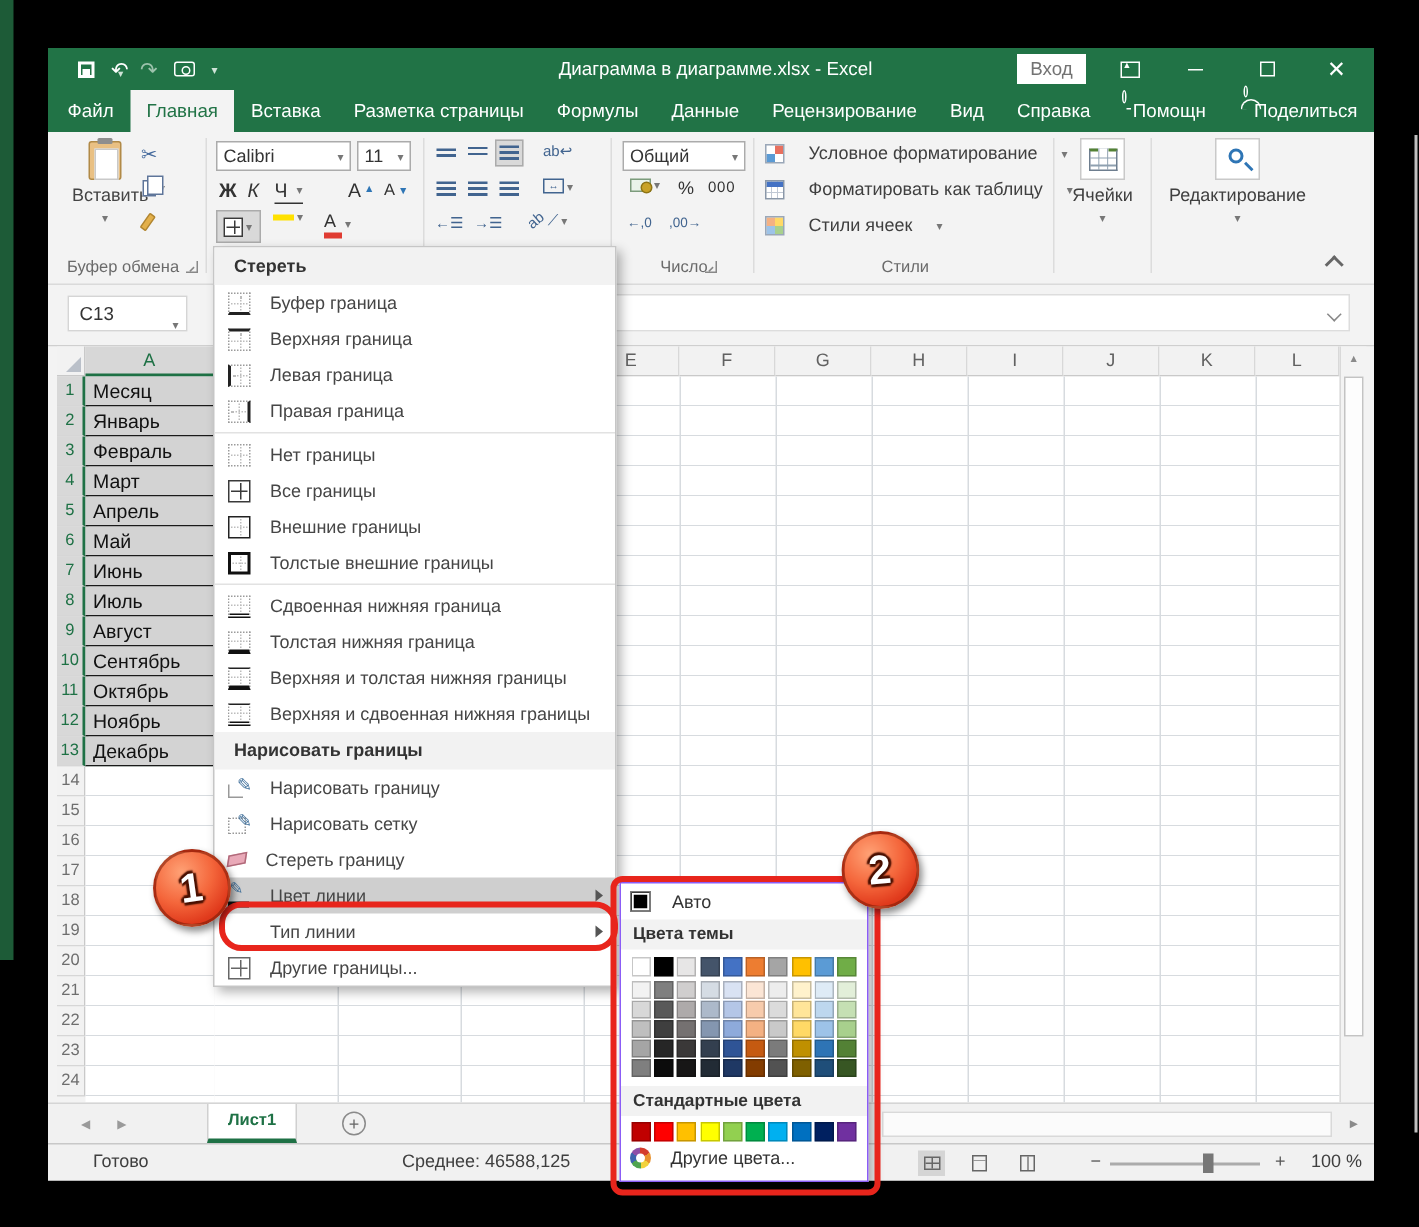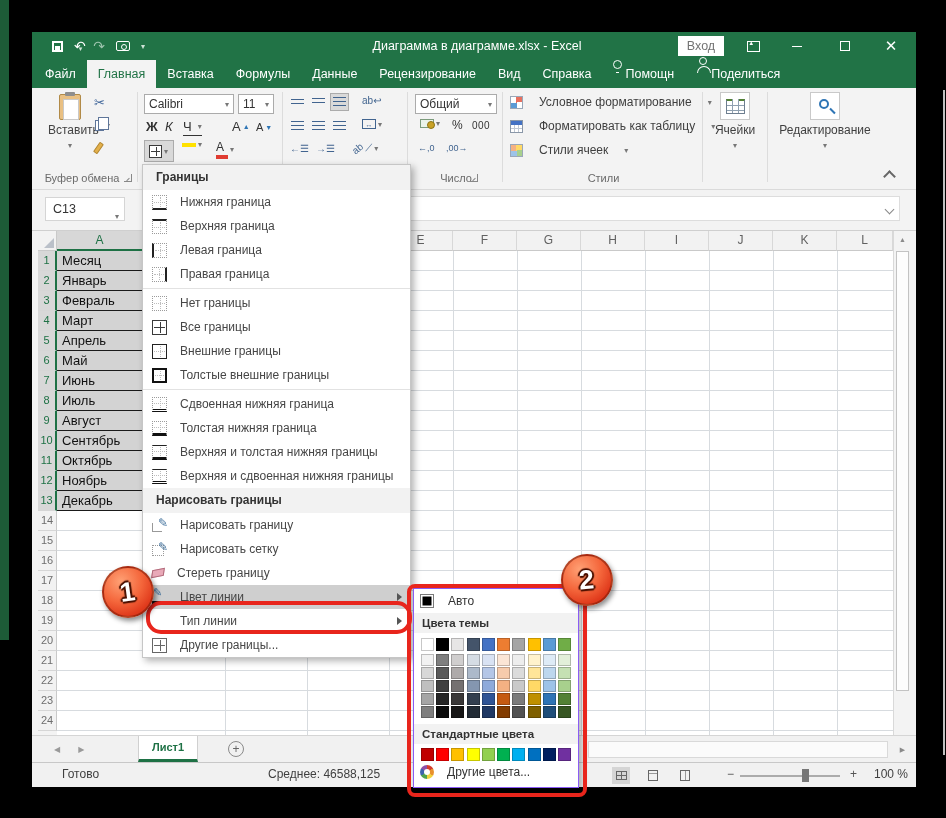--- a/index.html
+++ b/index.html
@@ -240,20 +240,21 @@
       <div class="winctl" style="left:798px;">
           <span class="max-ic"></span>
         </div>
       <div class="winctl" style="left:844px; font-size:15px;">✕</div>
     </div>
 
     <div class="tabrow">
       <span class="rtab">Файл</span>
       <span class="rtab active">Главная</span>
       <span class="rtab">Вставка</span>
+      <span class="rtab">Разметка страницы</span>
       <span class="rtab">Формулы</span>
       <span class="rtab">Данные</span>
       <span class="rtab">Рецензирование</span>
       <span class="rtab">Вид</span>
       <span class="rtab">Справка</span>
       <span class="bulb-ic"></span>
       <span class="rtab" style="padding-left:2px;">Помощн</span>
       <span class="person-ic"></span>
       <span class="rtab" style="padding-left:2px;">Поделиться</span>
     </div>
@@ -511,24 +512,24 @@
         </span>
       <span class="zoom-minus">−</span>
       <span class="zoom-track"></span>
       <span class="zoom-thumb"></span>
       <span class="zoom-plus">+</span>
       <span class="zoom-pct">100 %</span>
     </div>
   </div>
 
   <div id="borders-menu">
-    <div class="menu-h">Границы</div>
+    <div class="menu-h">Стереть</div>
     <div class="mi">
         <span class="bicon bi-bottom"></span>
-        <span class="lbl">Нижняя граница</span>
+        <span class="lbl">Буфер граница</span>
       </div>
     <div class="mi">
         <span class="bicon bi-top"></span>
         <span class="lbl">Верхняя граница</span>
       </div>
     <div class="mi">
         <span class="bicon bi-left"></span>
         <span class="lbl">Левая граница</span>
       </div>
     <div class="mi">

